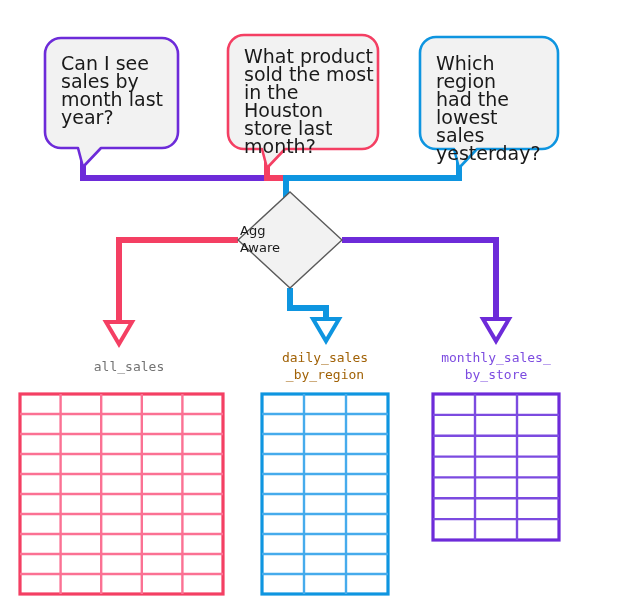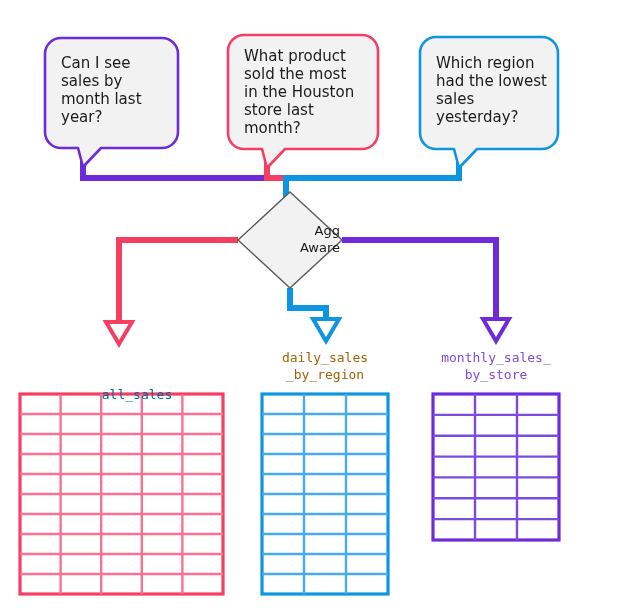--- a/index.html
+++ b/index.html
@@ -17,32 +17,32 @@
   #canvas {
     position: absolute;
     left: 0;
     top: 0;
     width: 634px;
     height: 610px;
   }
   .bubble-text {
     position: absolute;
     font-family: "DejaVu Sans", sans-serif;
-    font-size: 15px;
+    font-size: 19px;
     line-height: 18px;
     color: #1a1a1a;
     white-space: pre-line;
   }
   .diamond-text {
     position: absolute;
     font-family: "DejaVu Sans", sans-serif;
     font-size: 13px;
     line-height: 17px;
     color: #1a1a1a;
-    text-align: right;
+    text-align: left;
     white-space: pre-line;
   }
   .table-label {
     position: absolute;
     font-family: "DejaVu Sans Mono", monospace;
     font-size: 13px;
     line-height: 17px;
     text-align: center;
     white-space: pre-line;
   }
@@ -157,19 +157,19 @@
 month?</div>
 
 <div class="bubble-text" style="left:436px; top:54px; width:118px;">Which region
 had the lowest
 sales
 yesterday?</div>
 
 <div class="diamond-text" style="left:240px; top:222px; width:100px;">Agg
 Aware</div>
 
-<div class="table-label" style="left:57px; top:358px; width:160px; color:#0369a1;margin-top:28px;">all_sales</div>
+<div class="table-label" style="left:49px; top:358px; width:160px; color:#737373;">all_sales</div>
 
 <div class="table-label" style="left:245px; top:349px; width:160px; color:#a16207;">daily_sales
 _by_region</div>
 
 <div class="table-label" style="left:416px; top:349px; width:160px; color:#7C4BE0;text-align:center;">monthly_sales_
 by_store</div>
 
 </body></html>

